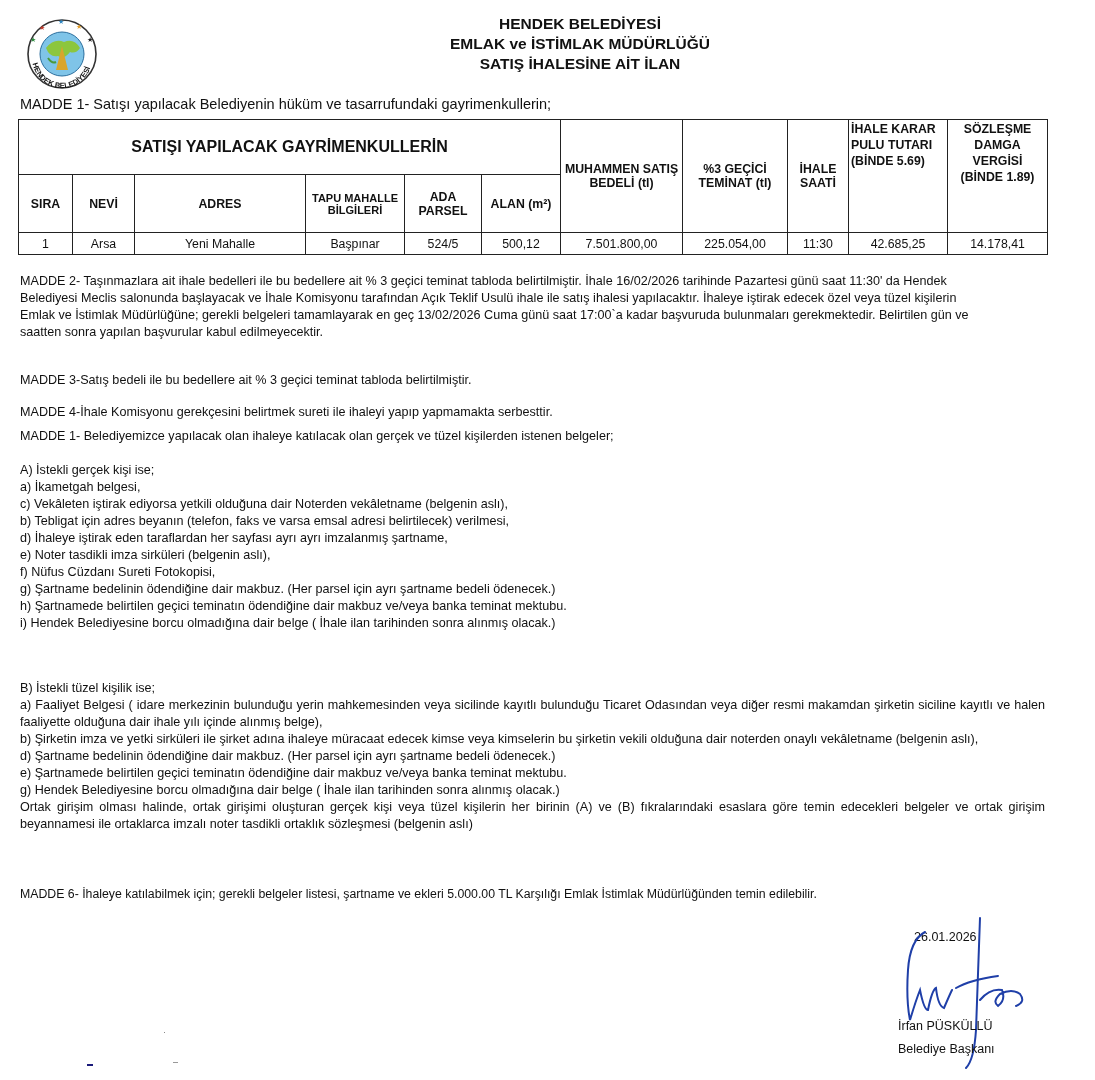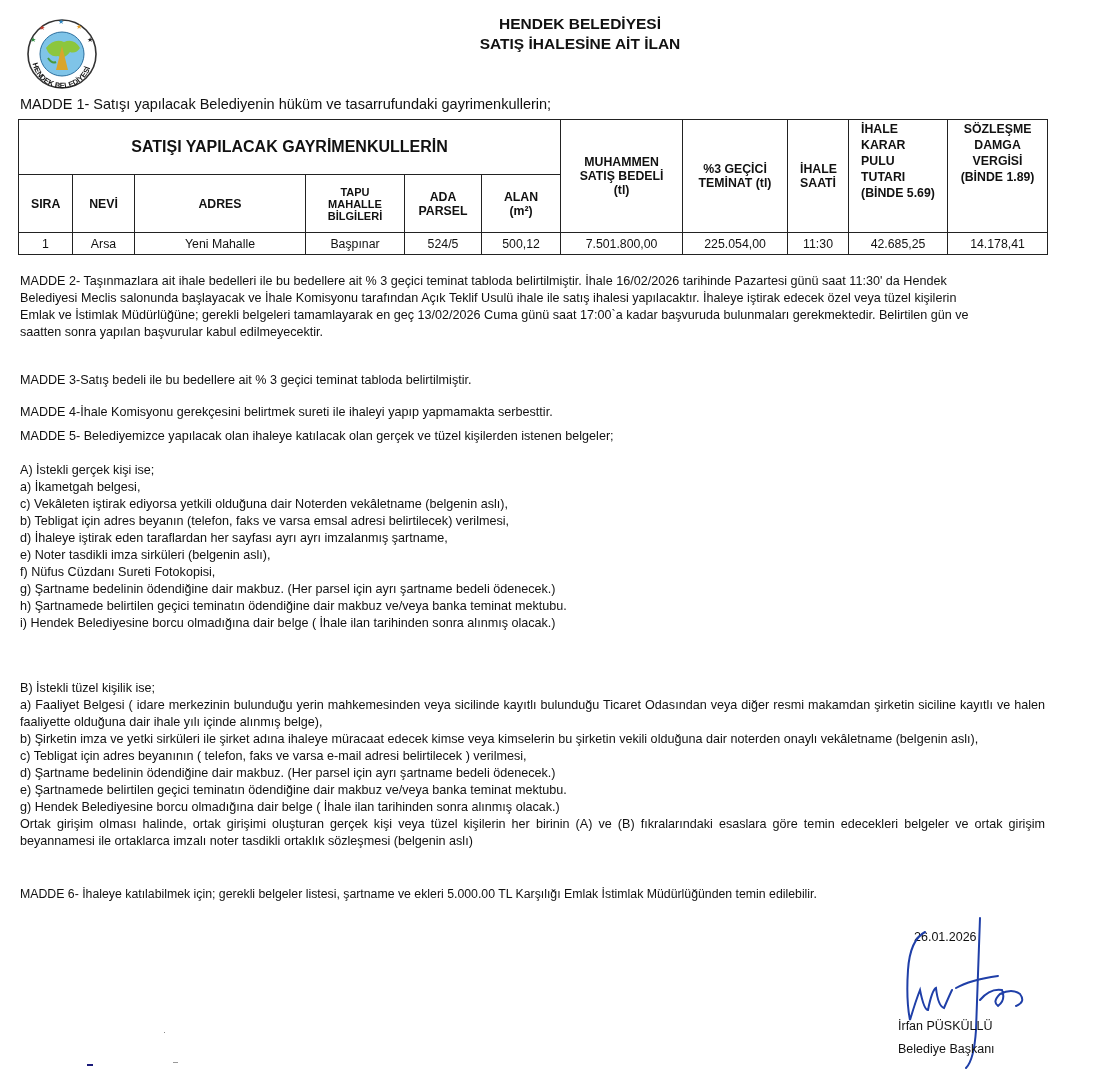--- a/index.html
+++ b/index.html
@@ -4,21 +4,21 @@
 <style>
   html, body { margin:0; padding:0; background:#ffffff; }
   body { width:1095px; height:1080px; position:relative; overflow:hidden;
          font-family:"Liberation Sans", sans-serif; color:#111; }
   .abs { position:absolute; }
   .logo { left:24px; top:14px; width:76px; height:76px; }
   .hdr { left:300px; width:560px; top:14px; text-align:center; font-weight:bold; font-size:15.5px; line-height:20px; color:#111; }
   .txt { font-size:12.6px; line-height:17px; color:#111; white-space:nowrap; }
   .m1 { left:20px; top:96px; font-size:14.5px; }
   table.gt { position:absolute; left:18px; top:119px; width:1030px; border-collapse:collapse; table-layout:fixed; }
-  table.gt td { border:1.4px solid #222; padding:0 12px; font-size:12.3px; text-align:center; vertical-align:middle; }
+  table.gt td { border:1.4px solid #222; padding:0 2px; font-size:12.3px; text-align:center; vertical-align:middle; }
   table.gt td.h { font-weight:bold; }
   .just { white-space:normal; text-align:justify; width:1025px; }
   .sig-date { left:914px; top:929px; font-size:12.5px; }
   .sig-name { left:898px; top:1018px; font-size:12.5px; }
   .sig-title { left:898px; top:1041px; font-size:12.5px; }
   .sig { left:880px; top:910px; width:180px; height:165px; }
   .speck { position:absolute; background:#1a1a7a; }
 </style>
 </head>
 <body>
@@ -47,20 +47,21 @@
       </g>
     <path id="arc" d="M8 44 A30 30 0 0 0 68 44" fill="none"></path>
     <text font-size="7.5" font-weight="bold" fill="#111" font-family="Liberation Sans, sans-serif">
       <textPath href="#arc" startOffset="6%">HENDEK BELEDİYESİ</textPath>
     </text>
   </svg>
 </div>
 
 <div class="abs hdr">
   <div>HENDEK BELEDİYESİ</div>
+  <div>EMLAK ve İSTİMLAK MÜDÜRLÜĞÜ</div>
   <div>SATIŞ İHALESİNE AİT İLAN</div>
 </div>
 
 <div class="abs txt m1">MADDE 1- Satışı yapılacak Belediyenin hüküm ve tasarrufundaki gayrimenkullerin;</div>
 
 <table class="gt">
   <colgroup>
     <col style="width:54px">
       <col style="width:62px">
       <col style="width:171px">
@@ -108,40 +109,39 @@
 
 <div class="abs" style="left:20px;top:273px">
   <div class="txt">MADDE 2- Taşınmazlara ait ihale bedelleri ile bu bedellere ait % 3 geçici teminat tabloda belirtilmiştir.  İhale 16/02/2026 tarihinde Pazartesi günü saat 11:30' da Hendek</div>
   <div class="txt">Belediyesi Meclis salonunda başlayacak ve İhale Komisyonu tarafından Açık Teklif Usulü  ihale ile satış ihalesi yapılacaktır. İhaleye iştirak edecek özel veya tüzel kişilerin</div>
   <div class="txt">Emlak ve İstimlak Müdürlüğüne; gerekli belgeleri tamamlayarak en geç 13/02/2026 Cuma günü saat 17:00`a kadar başvuruda bulunmaları gerekmektedir. Belirtilen gün ve</div>
   <div class="txt">saatten sonra yapılan başvurular kabul edilmeyecektir.</div>
 </div>
 
 <div class="abs txt" style="left:20px;top:372px">MADDE 3-Satış bedeli ile bu bedellere ait % 3 geçici teminat tabloda belirtilmiştir.</div>
 <div class="abs txt" style="left:20px;top:404px">MADDE 4-İhale Komisyonu gerekçesini belirtmek sureti ile ihaleyi yapıp yapmamakta serbesttir.</div>
-<div class="abs txt" style="left:20px;top:428px">MADDE 5- Belediyemizce yapılacak olan ihaleye katılacak olan gerçek ve tüzel kişilerden istenen belgeler;</div>
+<div class="abs txt" style="left:20px;top:428px">MADDE 1- Belediyemizce yapılacak olan ihaleye katılacak olan gerçek ve tüzel kişilerden istenen belgeler;</div>
 
 <div class="abs" style="left:20px;top:462px">
   <div class="txt">A) İstekli gerçek kişi ise;</div>
   <div class="txt">a) İkametgah belgesi,</div>
   <div class="txt">c) Vekâleten iştirak ediyorsa yetkili olduğuna dair Noterden vekâletname (belgenin aslı),</div>
   <div class="txt">b) Tebligat için adres beyanın (telefon, faks ve varsa emsal adresi belirtilecek) verilmesi,</div>
   <div class="txt">d) İhaleye iştirak eden taraflardan her sayfası ayrı ayrı imzalanmış şartname,</div>
   <div class="txt">e) Noter tasdikli imza sirküleri (belgenin aslı),</div>
   <div class="txt">f) Nüfus Cüzdanı Sureti Fotokopisi,</div>
   <div class="txt">g) Şartname bedelinin ödendiğine dair makbuz. (Her parsel için ayrı şartname bedeli ödenecek.)</div>
   <div class="txt">h) Şartnamede belirtilen geçici teminatın ödendiğine dair makbuz ve/veya banka teminat mektubu.</div>
   <div class="txt">i) Hendek Belediyesine borcu olmadığına dair belge ( İhale ilan tarihinden sonra alınmış olacak.)</div>
 </div>
 
 <div class="abs" style="left:20px;top:680px">
   <div class="txt">B) İstekli tüzel kişilik ise;</div>
   <div class="txt just">a) Faaliyet Belgesi ( idare merkezinin bulunduğu yerin mahkemesinden veya sicilinde kayıtlı bulunduğu Ticaret Odasından veya diğer resmi makamdan şirketin siciline kayıtlı ve halen faaliyette olduğuna dair ihale yılı içinde alınmış belge),</div>
   <div class="txt just">b) Şirketin imza ve yetki sirküleri ile şirket adına ihaleye müracaat edecek kimse veya kimselerin bu şirketin vekili olduğuna dair noterden onaylı vekâletname (belgenin aslı),</div>
-  <div class="txt">c) Tebligat için adres beyanının ( telefon, faks ve varsa e-mail adresi belirtilecek ) verilmesi,</div>
   <div class="txt">d) Şartname bedelinin ödendiğine dair makbuz. (Her parsel için ayrı şartname bedeli ödenecek.)</div>
   <div class="txt">e) Şartnamede belirtilen geçici teminatın ödendiğine dair makbuz ve/veya banka teminat mektubu.</div>
   <div class="txt">g) Hendek Belediyesine borcu olmadığına dair belge ( İhale ilan tarihinden sonra alınmış olacak.)</div>
   <div class="txt just">Ortak girişim olması halinde, ortak girişimi oluşturan gerçek kişi veya tüzel kişilerin her birinin (A) ve (B) fıkralarındaki esaslara göre temin edecekleri belgeler ve ortak girişim beyannamesi ile ortaklarca imzalı noter tasdikli ortaklık sözleşmesi (belgenin aslı)</div>
 </div>
 
 <div class="abs txt" style="left:20px;top:886px;font-size:12.3px">MADDE 6- İhaleye katılabilmek için; gerekli belgeler listesi, şartname ve ekleri 5.000.00 TL Karşılığı Emlak İstimlak Müdürlüğünden temin edilebilir.</div>
 
 <div class="abs txt sig-date">26.01.2026</div>
 <svg class="abs sig" viewBox="0 0 180 165">

